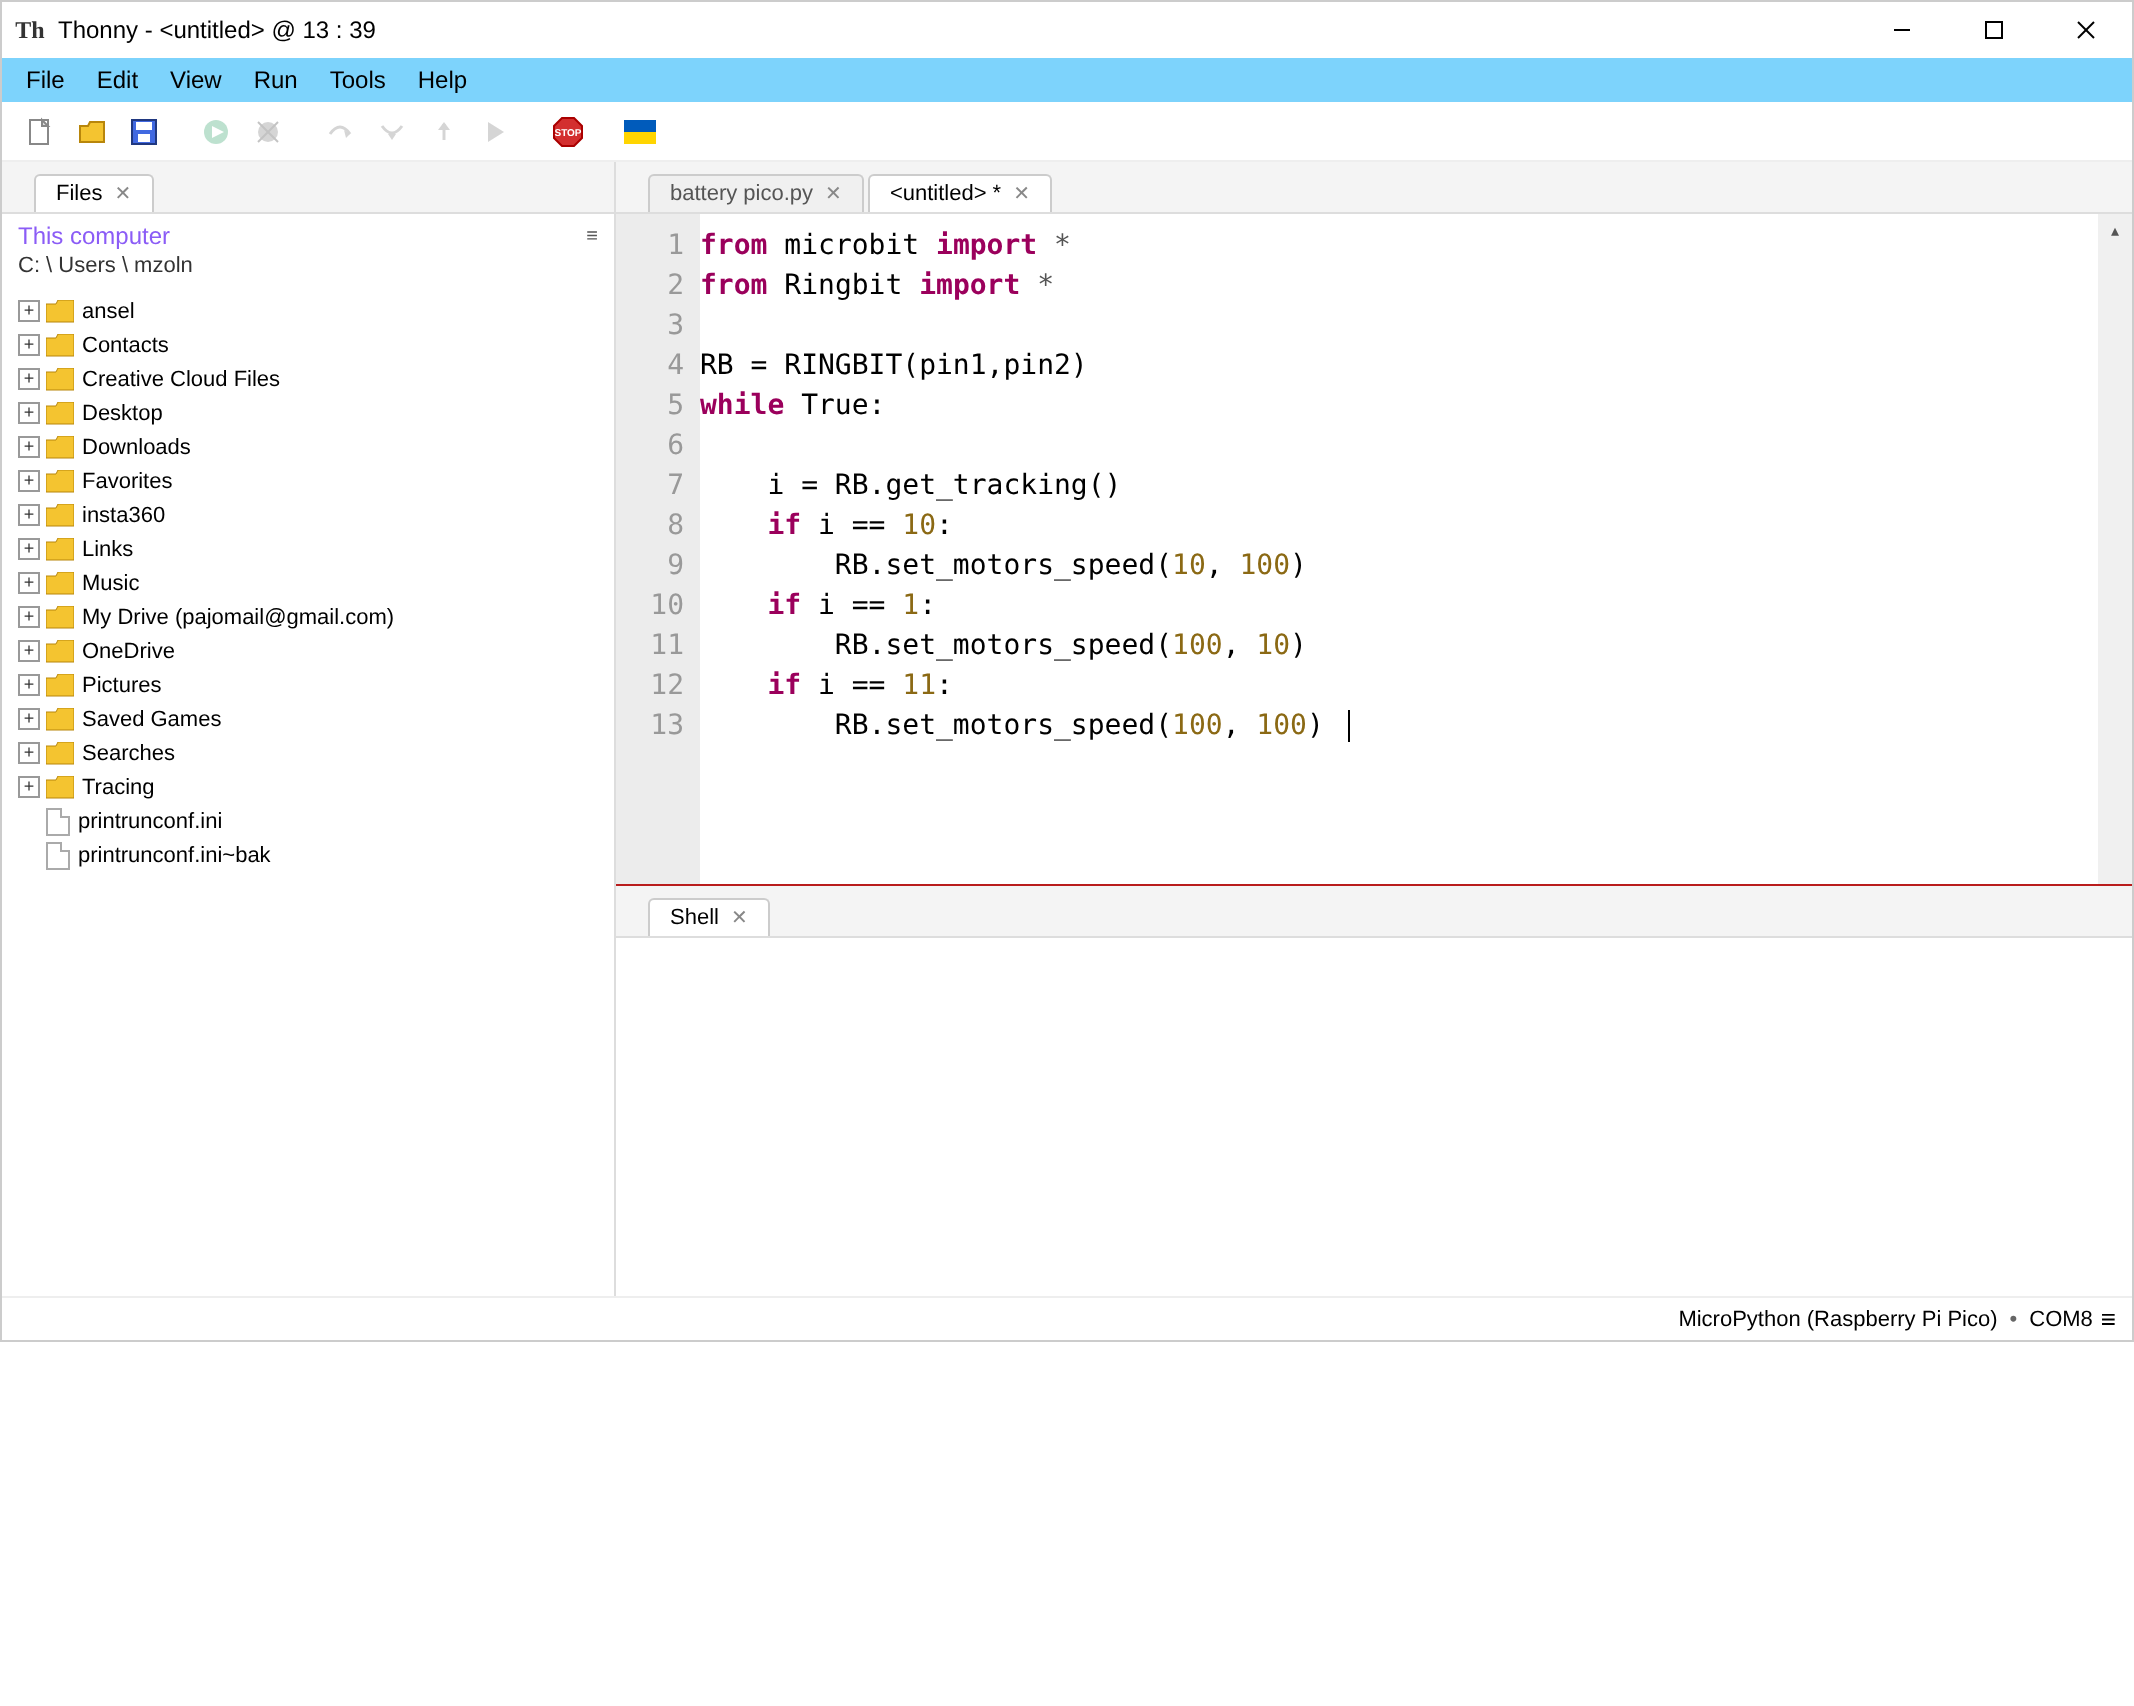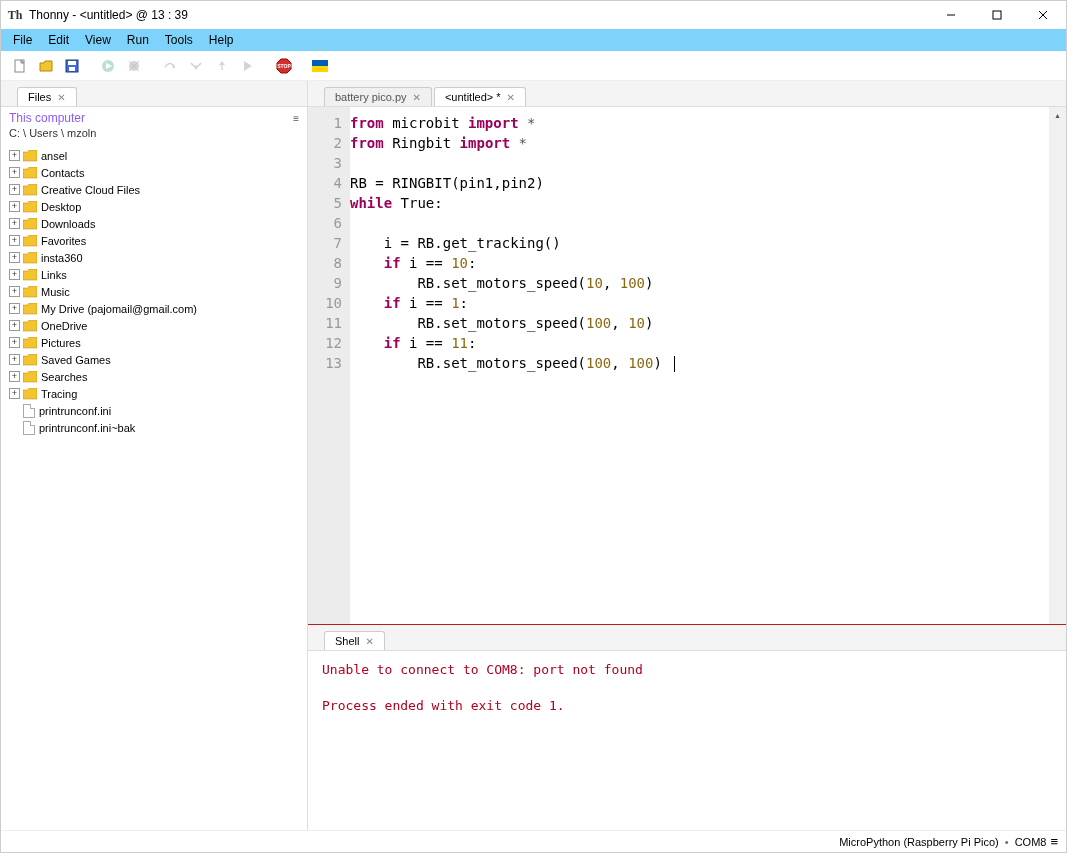--- a/index.html
+++ b/index.html
@@ -1,17 +1,17 @@
 <!DOCTYPE html>
 <html><head>
 <meta charset="utf-8">
 <style>
 * { margin:0; padding:0; box-sizing:border-box; }
 body { font-family: "Segoe UI", Tahoma, sans-serif; font-size:12px; background:#fff; color:#000; overflow:hidden; }
-.window { width:1067px; height:853px; display:flex; flex-direction:column; border:1px solid #ccc; }
+.window { width:1067px; height:671px; display:flex; flex-direction:column; border:1px solid #ccc; }
 .titlebar { height:28px; display:flex; align-items:center; padding:0 0 0 6px; background:#fff; }
 .titlebar .icon-app { width:16px; height:16px; margin-right:6px; display:flex; align-items:center; justify-content:center; font-size:12px; font-family:serif; font-weight:bold; color:#333; }
 .titlebar .title { flex:1; font-size:12px; color:#000; }
 .titlebar .winbtn { width:46px; height:28px; display:flex; align-items:center; justify-content:center; font-size:13px; }
 .menubar { height:22px; display:flex; align-items:center; padding:0 4px; background:#7dd3fc; }
 .menubar .menuitem { padding:2px 8px; font-size:12px; cursor:default; }
 .toolbar { height:30px; display:flex; align-items:center; gap:4px; padding:0 8px; background:#fff; border-bottom:1px solid #eee; }
 .toolbar .tbtn { width:22px; height:22px; display:flex; align-items:center; justify-content:center; font-size:14px; }
 .toolbar .tbtn.disabled { opacity:0.35; }
 .toolbar .sep { width:6px; }
@@ -323,23 +323,20 @@
           </div>
         </div>
       </div>
       <div class="shell-area">
         <div class="tabrow">
           <div class="tab">
             <span>Shell</span>
             <span class="closex">✕</span>
           </div>
         </div>
-        <div class="shell-body">Unable to connect to COM8: port not found
-
-Process ended with exit code 1.</div>
       </div>
     </div>
   </div>
 
   <div class="statusbar">
     <span>MicroPython (Raspberry Pi Pico)</span>
     <span class="sep-dot">•</span>
     <span>COM8</span>
     <span class="ham">≡</span>
   </div>

